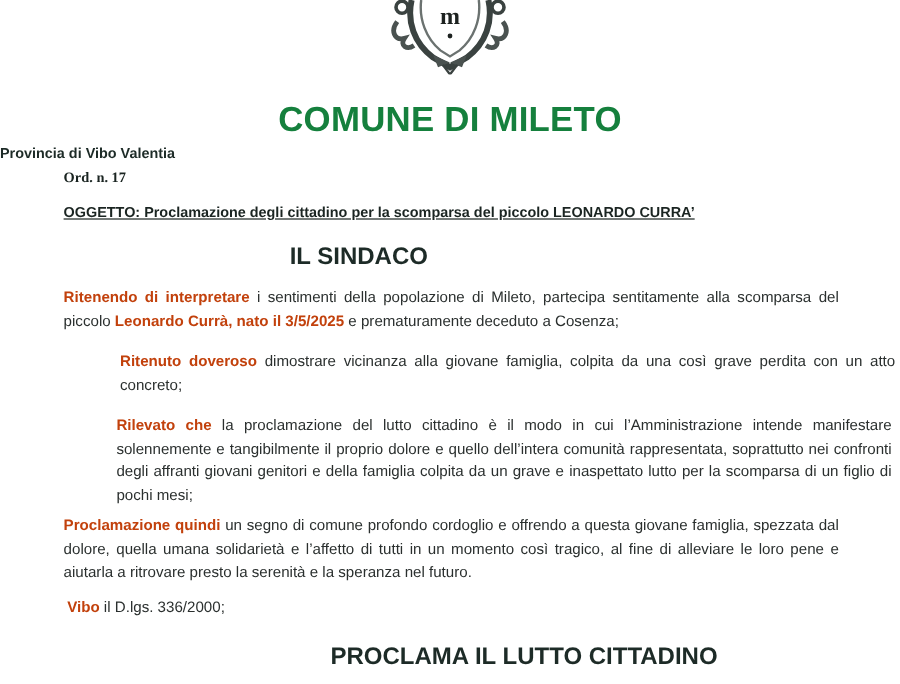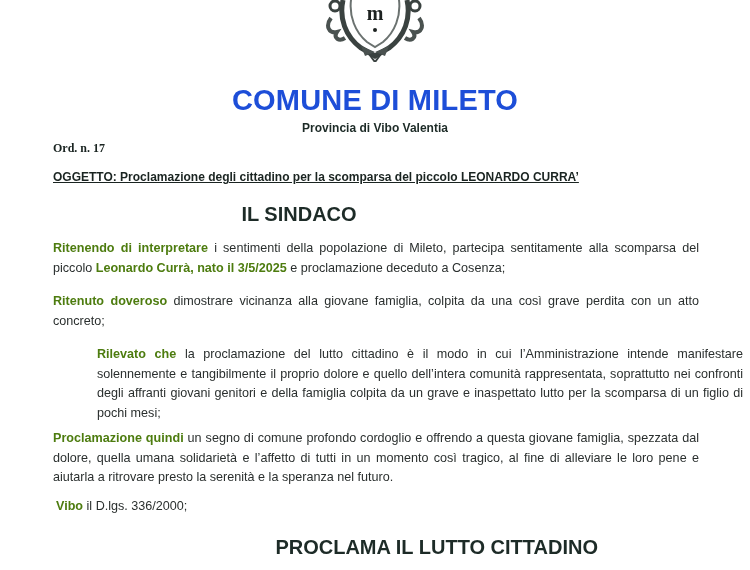--- a/index.html
+++ b/index.html
@@ -9,47 +9,47 @@
     font-family: "Liberation Sans", sans-serif;
     color: #1a2421;
     position: relative;
   }
   .crest {
     position: absolute; left: 325px; top: 0; width: 100px; height: 62px;
   }
   .title {
     position: absolute; left: 0; width: 750px; text-align: center;
     top: 84px; font-size: 29px; font-weight: bold; letter-spacing: 0.2px;
-    color: #1d4ed8;
+    color: #15803d;
   }
   .province {
-    position: absolute; left: 0; width: 750px; text-align: center;
+    position: absolute; left: 0; width: 750px; text-align: left;
     top: 121px; font-size: 12px; font-weight: bold; color: #1d2b27;
   }
   .ordnum {
     position: absolute; left: 53px; top: 141px; font-size: 12px; font-weight: bold; font-family: Liberation Serif, serif;
   }
   .subject {
     position: absolute; left: 53px; top: 170px; font-size: 12px; font-weight: bold;
     text-decoration: underline;
   }
   .heading {
     position: absolute; left: 0; width: 598px; text-align: center;
     font-size: 20px; font-weight: bold; color: #1d2b27;
   }
   .h-sindaco { top: 203px; }
   .h-proclama { top: 536px; text-align: right; }
   .para {
     position: absolute; left: 53px; width: 646px;
     font-size: 12.6px; line-height: 19.5px; text-align: justify;
     color: #2a2f2e;
   }
-  .para b { color: #4d7c0f; }
+  .para b { color: #c2410c; }
   .p1 { top: 239px; }
-  .p2 { top: 292px; }
+  .p2 { top: 292px; margin-left: 47px; }
   .p3 { top: 345px; margin-left: 44px; }
   .p4 { top: 429px; }
   .p5 { top: 497px; left: 56px; }
 </style>
 </head>
 <body>
 
 <div class="crest">
   <svg width="100" height="62" viewBox="0 0 100 62">
 
@@ -71,21 +71,21 @@
 
 <div class="title">COMUNE DI MILETO</div>
 <div class="province">Provincia di Vibo Valentia</div>
 
 <div class="ordnum">Ord. n. 17</div>
 <div class="subject">OGGETTO: Proclamazione degli cittadino per la scomparsa del piccolo LEONARDO CURRA’</div>
 
 <div class="heading h-sindaco">IL SINDACO</div>
 
 <div class="para p1">
-  <b>Ritenendo di interpretare</b><span> i sentimenti della popolazione di Mileto, partecipa sentitamente alla scomparsa del piccolo </span><b>Leonardo Currà, nato il 3/5/2025</b><span> e proclamazione deceduto a Cosenza;</span>
+  <b>Ritenendo di interpretare</b><span> i sentimenti della popolazione di Mileto, partecipa sentitamente alla scomparsa del piccolo </span><b>Leonardo Currà, nato il 3/5/2025</b><span> e prematuramente deceduto a Cosenza;</span>
 </div>
 
 <div class="para p2">
   <b>Ritenuto doveroso</b><span> dimostrare vicinanza alla giovane famiglia, colpita da una così grave perdita con un atto concreto;</span>
 </div>
 
 <div class="para p3">
   <b>Rilevato che</b><span> la proclamazione del lutto cittadino è il modo in cui l’Amministrazione intende manifestare solennemente e tangibilmente il proprio dolore e quello dell’intera comunità rappresentata, soprattutto nei confronti degli affranti giovani genitori e della famiglia colpita da un grave e inaspettato lutto per la scomparsa di un figlio di pochi mesi;</span>
 </div>
 

